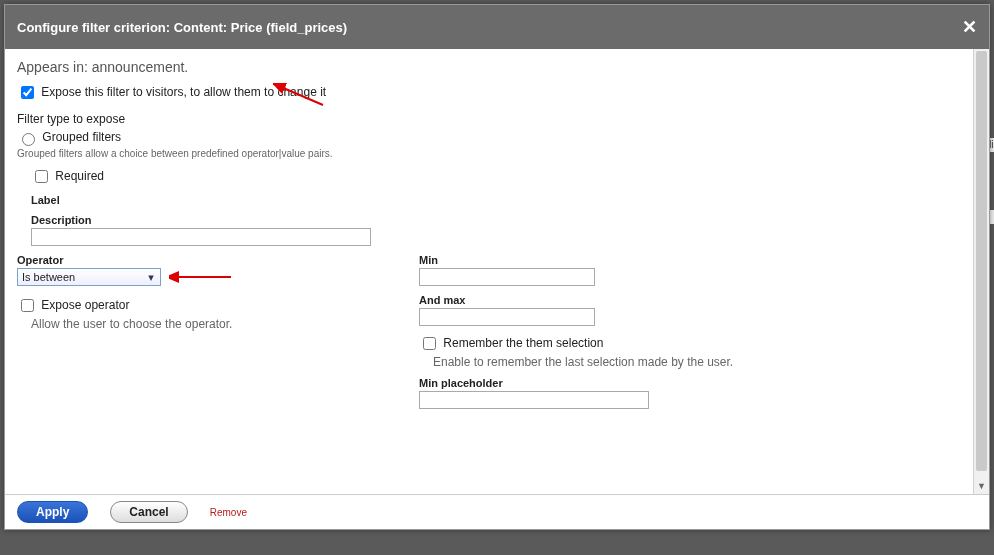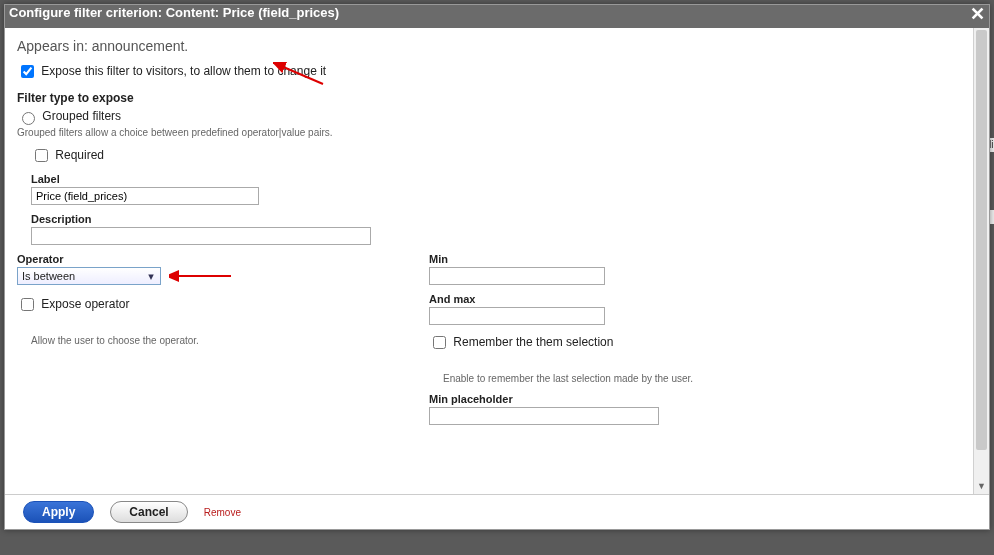--- a/index.html
+++ b/index.html
@@ -1,52 +1,52 @@
 <!DOCTYPE html>
 <html><head>
 <meta charset="utf-8">
 <style>
   html,body{margin:0;padding:0;width:994px;height:555px;font-family:"Lucida Grande","Lucida Sans Unicode",Verdana,sans-serif;font-size:12px;color:#222;background:#5f5f5f;overflow:hidden}
   *{box-sizing:border-box}
   .backdrop{position:absolute;inset:0;background:#5a5a5a}
   .back-strip{position:absolute;right:0;top:138px;height:14px;width:16px;background:#efefef;color:#333;font-size:10px;line-height:14px;padding-left:1px}
   .back-strip2{position:absolute;right:0;top:210px;height:14px;width:18px;background:#efefef}
   .modal{position:absolute;left:4px;right:4px;top:4px;bottom:25px;background:#fff;border:1px solid #999;box-shadow:0 0 6px rgba(0,0,0,.4);display:flex;flex-direction:column}
-  .titlebar{height:23px;background:#6b6b6b;color:#fff;display:flex;padding:0 4px;font-weight:bold;font-size:13px}
+  .titlebar{height:44px;background:#6b6b6b;color:#fff;display:flex;align-items:center;padding:0 12px;font-weight:bold;font-size:13px}
   .titlebar .spacer{flex:1}
   .close-x{font-family:Arial,sans-serif;font-size:18px;line-height:18px;cursor:pointer;color:#fff}
   .body-scroll{flex:1;position:relative;overflow:hidden;border-bottom:1px solid #ccc}
   .scrollbar{position:absolute;top:0;right:0;bottom:0;width:16px;background:#f0f0f0;border-left:1px solid #d0d0d0}
   .scrollbar .thumb{position:absolute;left:2px;right:2px;top:2px;height:420px;background:#c9c9c9;border-radius:2px}
   .scrollbar .arrow{position:absolute;left:0;right:0;height:16px;text-align:center;font-size:9px;color:#666;line-height:16px}
   .scrollbar .arrow.up{top:0}
   .scrollbar .arrow.dn{bottom:0}
   .content{position:absolute;inset:0;right:16px;padding:10px 12px 4px 12px;overflow:hidden}
   .appears{color:#555;font-size:14px;margin-bottom:8px}
   .row{margin-bottom:8px}
   .cb{vertical-align:middle;margin-right:4px}
-  .section-title{font-weight:bold;font-size:12px;margin-top:10px;margin-bottom:4px}
+  .section-title{font-weight:normal;font-size:12px;margin-top:10px;margin-bottom:4px}
   .radio-line{margin:2px 0}
   .helptext{color:#666;font-size:10px;margin:2px 0 8px 0}
   .indent{margin-left:14px}
   .field-label{font-weight:bold;font-size:11px;margin-bottom:2px;display:block}
   input.text{border:1px solid #aaa;font-size:11px;padding:2px 4px;height:18px}
   input.text.w-label{width:228px}
   input.text.w-desc{width:340px}
   input.text.w-min{width:176px}
   input.text.w-id{width:230px}
   input.text.w-ph{width:230px}
-  .twocol{display:flex;gap:36px;align-items:flex-start;margin-top:6px}
+  .twocol{display:flex;gap:26px;align-items:flex-start;margin-top:6px}
   .leftcol{width:376px}
   .rightcol{flex:1}
   .operator-wrap{display:flex;align-items:center;gap:10px}
   .combo{display:inline-flex;align-items:center;justify-content:space-between;width:144px;height:18px;border:1px solid #7aa3c9;background:linear-gradient(#fff,#eef);font-size:11px;padding:0 4px}
   .combo .tri{width:10px;text-align:center;color:#335}
-  .hint{color:#666;font-size:10px;margin-top:20px;line-height:13px}
-  .buttons{height:34px;display:flex;align-items:center;gap:16px;padding:0 18px;background:#fff}
+  .hint{color:#666;font-size:12px;margin-top:3px;line-height:13px}
+  .buttons{height:34px;display:flex;align-items:center;gap:22px;padding:0 12px;background:#fff}
   .pill{border-radius:12px;height:22px;padding:0 18px;font-size:12px;font-weight:bold;border:1px solid #888;cursor:pointer;display:inline-flex;align-items:center}
   .pill.apply{background:linear-gradient(#3a74d8,#1b52b8);color:#fff;border-color:#1b52b8}
   .pill.cancel{background:linear-gradient(#fff,#ddd);color:#222}
   .remove-link{color:#b91c1c;font-size:10px;cursor:pointer}
   
   .arrow-svg{position:absolute;pointer-events:none}
 </style>
 </head>
 <body>
 
@@ -89,21 +89,20 @@
       <div class="helptext">Grouped filters allow a choice between predefined operator|value pairs.</div>
 
       <div class="indent">
         <div class="row">
           <input type="checkbox" class="cb" style="">
           <span>Required</span>
         </div>
 
         <div class="row">
           <span class="field-label">Label</span>
-          <input class="text w-label" value="Price (field_prices)" style="">
         </div>
 
         <div class="row">
           <span class="field-label">Description</span>
           <input class="text w-desc" value="" style="">
         </div>
       </div>
 
       <div class="twocol">
         <div class="leftcol">

